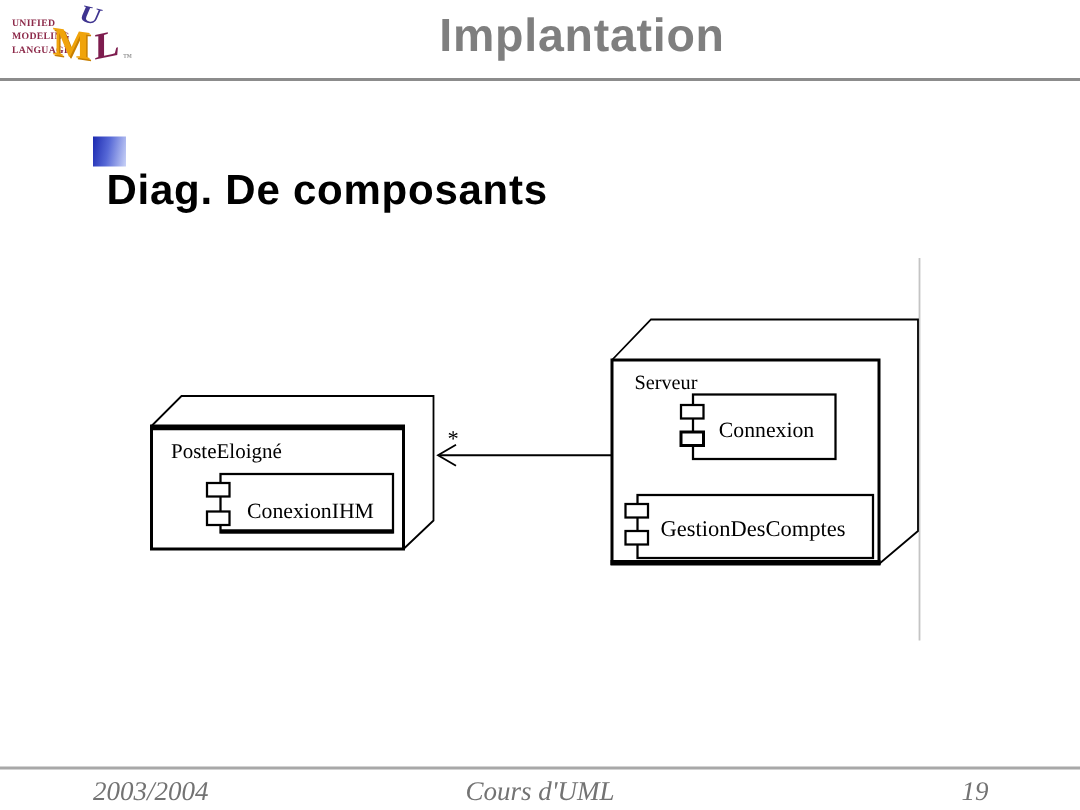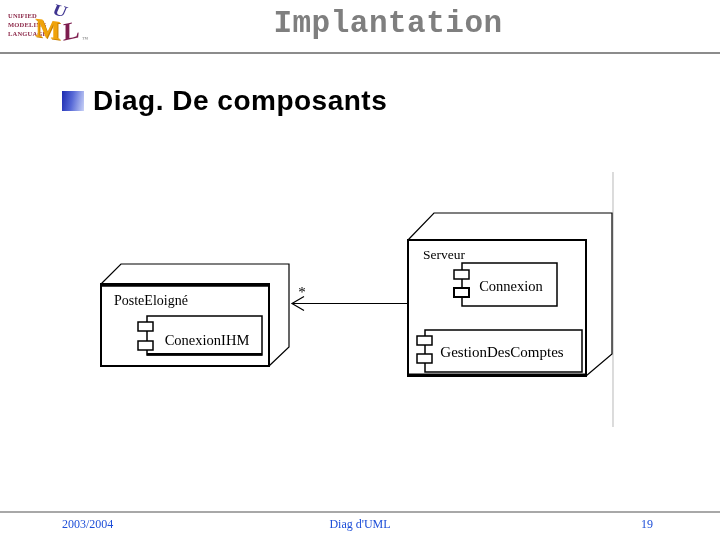--- a/index.html
+++ b/index.html
@@ -21,28 +21,28 @@
   .cube .cu { left:21px; top:-2px; font-size:19px; color:#3f3490;
               transform:rotate(14deg) scaleY(.85) skewX(-8deg); }
   .cube .cm { left:3px; top:12px; font-size:27px; color:#f0a30a;
               transform:skewY(8deg); text-shadow:1px 1px 0 #c77f00; }
   .cube .cl { left:31px; top:15px; font-size:25px; color:#7d1c4e;
               transform:skewY(-12deg); }
   .cube .tm { left:50px; top:34px; font-size:6px; color:#999; }
 
   .title {
     position:absolute; left:0; right:0; top:6px; margin:0; padding-left:56px;
-    text-align:center; font-family:Liberation Mono, monospace; font-weight:bold;
+    text-align:center; font-family:Liberation Sans, sans-serif; font-weight:bold;
     font-size:31px; color:#7f7f7f; letter-spacing:.5px;
   }
   .header-rule { position:absolute; left:0; top:52px; width:720px; height:2px;
                  background:#8c8c8c; }
 
   
-  .bullet-row { position:absolute; left:62px; top:85px; display:flex; align-items:flex-start; }
+  .bullet-row { position:absolute; left:62px; top:85px; display:flex; align-items:flex-start;flex-direction:column; }
   .bullet-square {
     width:22px; height:20px; margin-top:6px; flex:0 0 auto;
     background:linear-gradient(100deg,#1c2ab0 0%,#5668d6 45%,#c9d2f7 100%);
   }
   .bullet-text {
     margin-left:9px; font-family:"Liberation Sans","DejaVu Sans",sans-serif;
     font-weight:bold; font-size:28px; line-height:31px; color:#000;
     letter-spacing:.5px; white-space:nowrap;
   }
 
@@ -50,21 +50,21 @@
   svg.diagram { position:absolute; left:0; top:0; width:720px; height:540px; }
   svg.diagram text {
     font-family:"Liberation Serif","DejaVu Serif",serif; fill:#000;
   }
 
   
   .footer-rule { position:absolute; left:0; top:511px; width:720px; height:2px;
                  background:#a8a8a8; }
   .footer-text {
     position:absolute; top:517px; font-family:"Liberation Serif",serif;
-    font-size:12px; color:#1d4ed8; white-space:nowrap;
+    font-style:italic; font-size:18px; color:#737373; white-space:nowrap;
   }
   .f-left   { left:62px; }
   .f-center { left:0; right:0; text-align:center; }
   .f-right  { left:641px; }
 </style>
 </head>
 <body>
 
 <div class="slide">
 
@@ -131,16 +131,16 @@
 
     <g>
       <line x1="293" y1="303.5" x2="408" y2="303.5" stroke="#000" stroke-width="1.2"></line>
       <polyline points="304,296.5 292,303.5 304,310.5" fill="none" stroke="#000" stroke-width="1.2"></polyline>
       <text x="302" y="297" font-size="15" text-anchor="middle">*</text>
     </g>
   </svg>
 
   <div class="footer-rule"></div>
   <div class="footer-text f-left">2003/2004</div>
-  <div class="footer-text f-center">Diag d'UML</div>
+  <div class="footer-text f-center">Cours d'UML</div>
   <div class="footer-text f-right">19</div>
 
 </div>
 
 </body></html>

